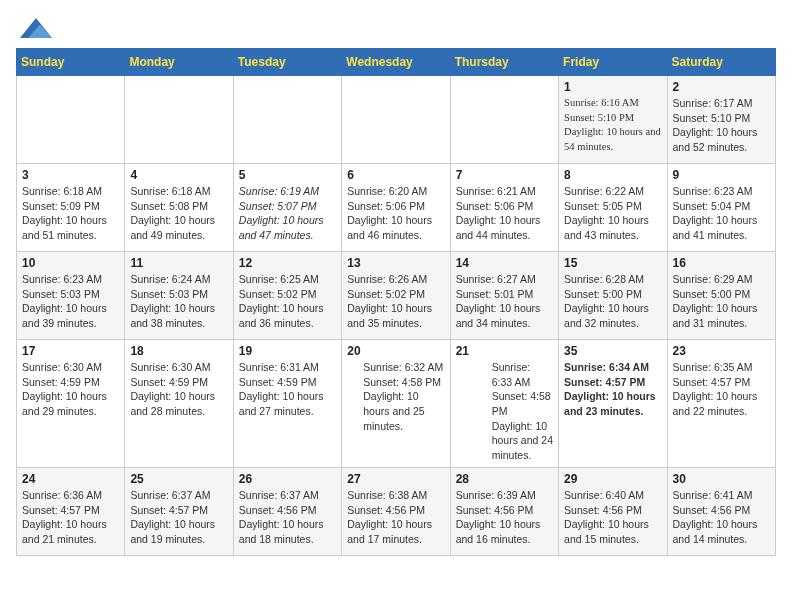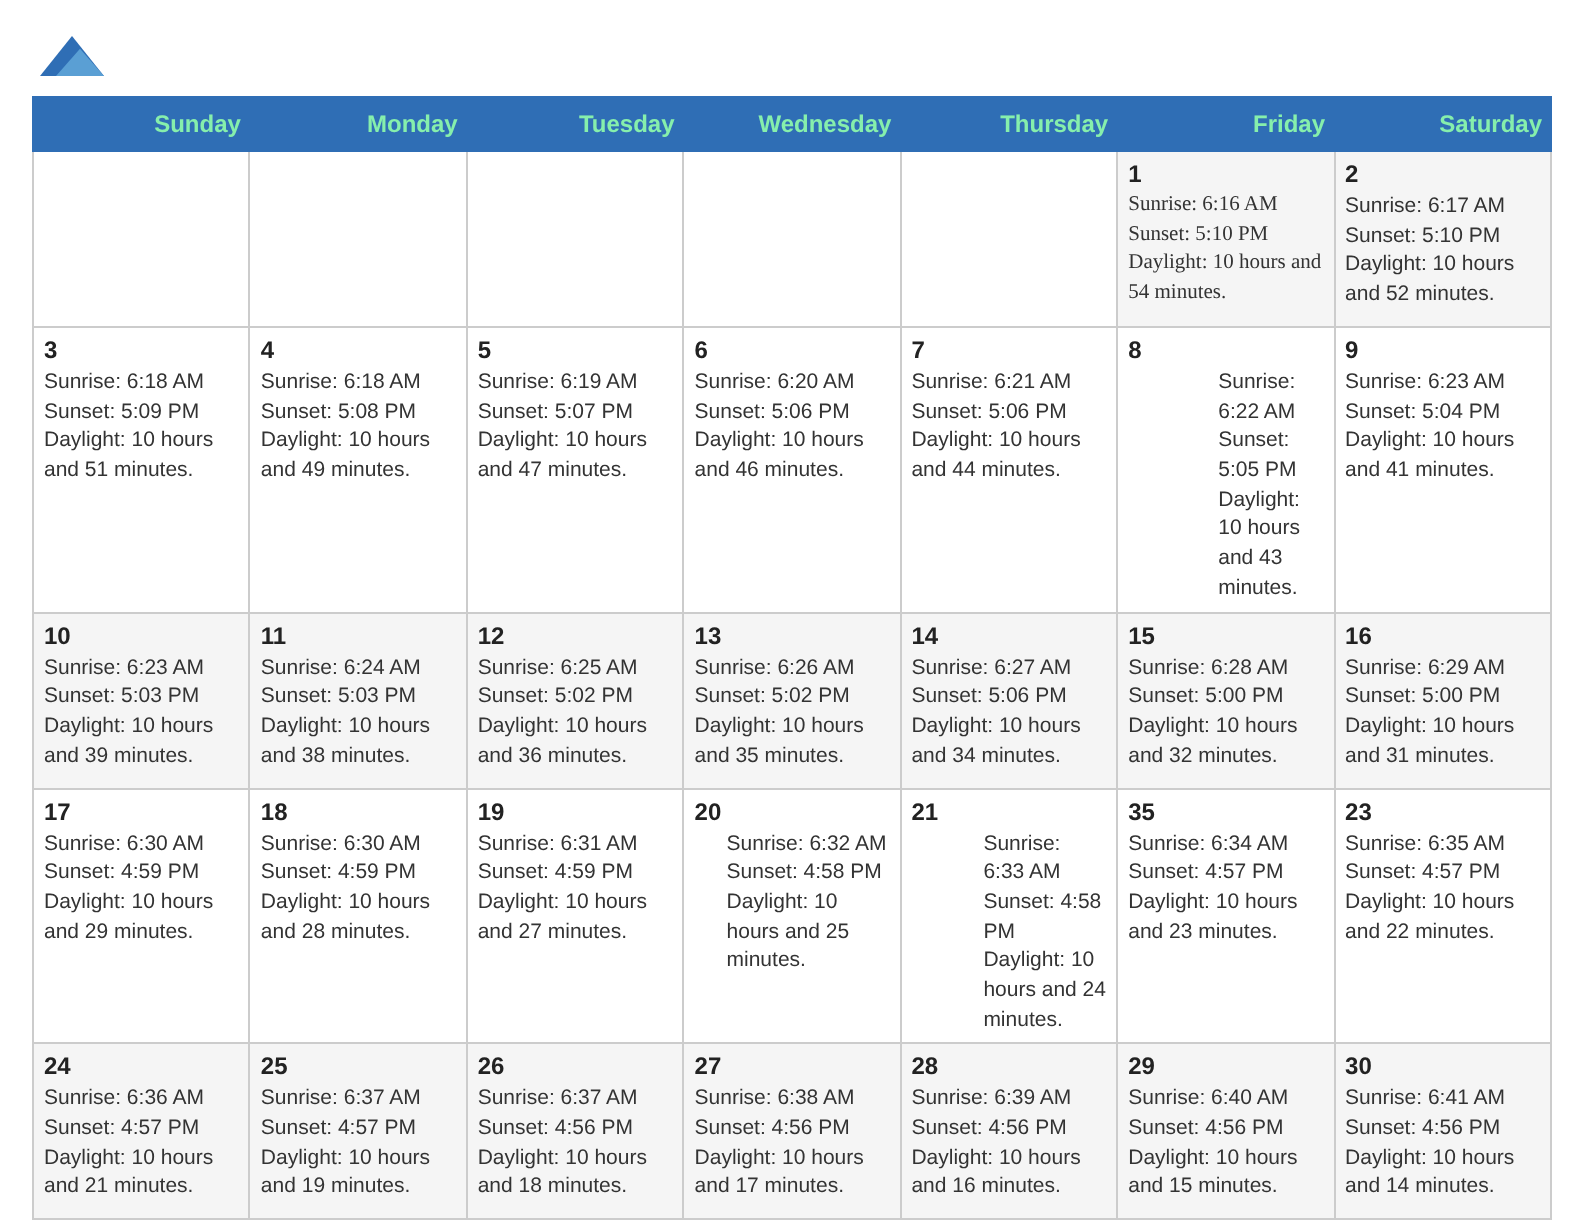--- a/index.html
+++ b/index.html
@@ -57,23 +57,23 @@
       font-weight: normal;
       color: #555;
     }
     .calendar {
       width: 100%;
       border-collapse: collapse;
       font-size: 11px;
     }
     .calendar thead th {
       background: #2f6eb5;
-      color: #86efac;
+      color: #fde047;
       padding: 6px 4px;
-      text-align: right;
+      text-align: left;
       font-size: 12px;
       font-weight: bold;
       border: 1px solid #2f6eb5;
     }
     .calendar tbody td {
       border: 1px solid #ccc;
       vertical-align: top;
       padding: 4px 5px;
       height: 88px;
       width: calc(100% / 7);
@@ -163,39 +163,39 @@
 Daylight: 10 hours and 51 minutes.</div>
         </td>
         <td>
           <span class="day-num">4</span>
           <div class="cell-text" style="white-space: pre-line;">Sunrise: 6:18 AM
 Sunset: 5:08 PM
 Daylight: 10 hours and 49 minutes.</div>
         </td>
         <td>
           <span class="day-num">5</span>
-          <div class="cell-text" style="white-space: pre-line;">Sunrise: 6:19 AM
+          <div class="cell-text" style="white-space: pre-line; font-style: italic;">Sunrise: 6:19 AM
 Sunset: 5:07 PM
 Daylight: 10 hours and 47 minutes.</div>
         </td>
         <td>
           <span class="day-num">6</span>
           <div class="cell-text" style="white-space: pre-line;">Sunrise: 6:20 AM
 Sunset: 5:06 PM
 Daylight: 10 hours and 46 minutes.</div>
         </td>
         <td>
           <span class="day-num">7</span>
           <div class="cell-text" style="white-space: pre-line;">Sunrise: 6:21 AM
 Sunset: 5:06 PM
 Daylight: 10 hours and 44 minutes.</div>
         </td>
         <td>
           <span class="day-num">8</span>
-          <div class="cell-text" style="white-space: pre-line; margin-left: 45px;">Sunrise: 6:22 AM
+          <div class="cell-text" style="white-space: pre-line;">Sunrise: 6:22 AM
 Sunset: 5:05 PM
 Daylight: 10 hours and 43 minutes.</div>
         </td>
         <td>
           <span class="day-num">9</span>
           <div class="cell-text" style="white-space: pre-line;">Sunrise: 6:23 AM
 Sunset: 5:04 PM
 Daylight: 10 hours and 41 minutes.</div>
         </td>
       </tr>
@@ -220,21 +220,21 @@
         </td>
         <td>
           <span class="day-num">13</span>
           <div class="cell-text" style="white-space: pre-line;">Sunrise: 6:26 AM
 Sunset: 5:02 PM
 Daylight: 10 hours and 35 minutes.</div>
         </td>
         <td>
           <span class="day-num">14</span>
           <div class="cell-text" style="white-space: pre-line;">Sunrise: 6:27 AM
-Sunset: 5:06 PM
+Sunset: 5:01 PM
 Daylight: 10 hours and 34 minutes.</div>
         </td>
         <td>
           <span class="day-num">15</span>
           <div class="cell-text" style="white-space: pre-line;">Sunrise: 6:28 AM
 Sunset: 5:00 PM
 Daylight: 10 hours and 32 minutes.</div>
         </td>
         <td>
           <span class="day-num">16</span>
@@ -269,21 +269,21 @@
 Daylight: 10 hours and 25 minutes.</div>
         </td>
         <td>
           <span class="day-num">21</span>
           <div class="cell-text" style="white-space: pre-line; margin-left: 36px;">Sunrise: 6:33 AM
 Sunset: 4:58 PM
 Daylight: 10 hours and 24 minutes.</div>
         </td>
         <td>
           <span class="day-num">35</span>
-          <div class="cell-text" style="white-space: pre-line;">Sunrise: 6:34 AM
+          <div class="cell-text" style="white-space: pre-line; font-weight: bold;">Sunrise: 6:34 AM
 Sunset: 4:57 PM
 Daylight: 10 hours and 23 minutes.</div>
         </td>
         <td>
           <span class="day-num">23</span>
           <div class="cell-text" style="white-space: pre-line;">Sunrise: 6:35 AM
 Sunset: 4:57 PM
 Daylight: 10 hours and 22 minutes.</div>
         </td>
       </tr>

